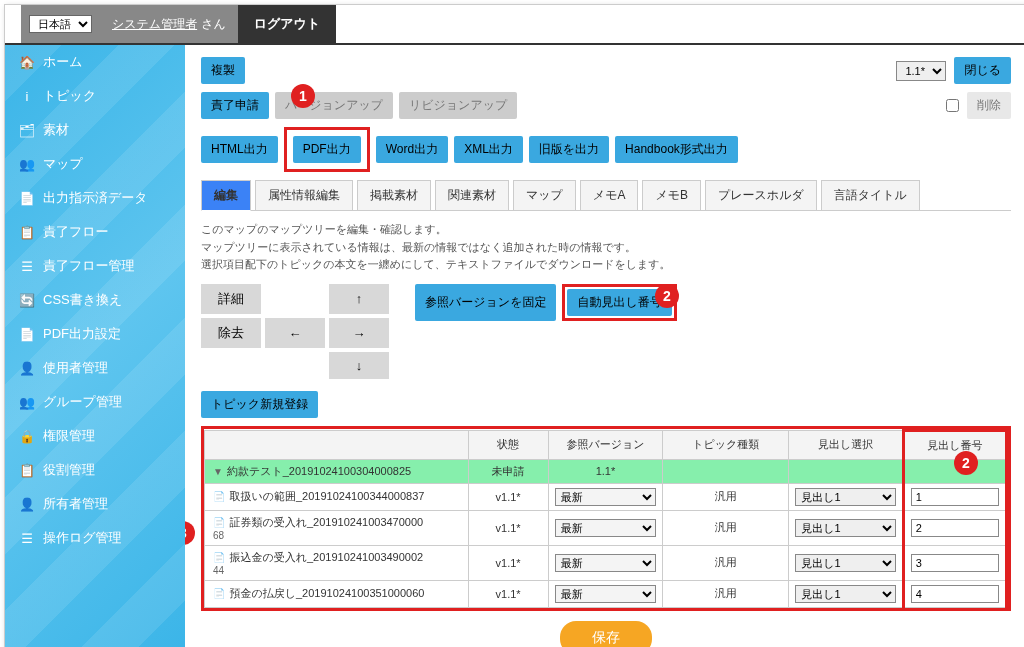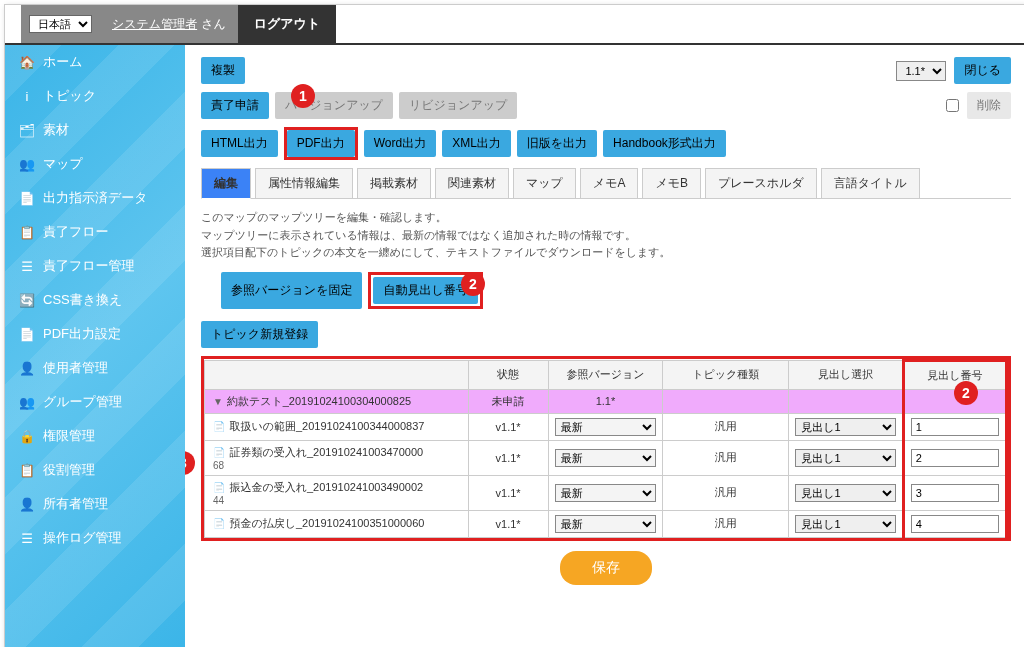--- a/index.html
+++ b/index.html
@@ -49,21 +49,21 @@
 .grid-right { grid-column: 3; grid-row: 2; }
 .grid-down { grid-column: 3; grid-row: 3; }
 
 
 .table-wrapper { border: 3px solid #e02020; position: relative; }
 .table-scroll { max-height: 200px; overflow-y: auto; }
 table { width: 100%; border-collapse: collapse; font-size: 11px; }
 th { background: #f4f4f4; border: 1px solid #ccc; padding: 6px 8px; text-align: center; font-weight: normal; }
 td { border: 1px solid #ccc; padding: 4px 6px; text-align: center; }
 td.name-cell { text-align: left; padding-left: 8px; }
-tr.selected td { background: #f0abfc; }
+tr.selected td { background: #86efac; }
 .row-icon { font-size: 10px; color: #666; margin-right: 4px; }
 .heading-select { width: 100%; border: 1px solid #888; font-size: 11px; padding: 1px; }
 .heading-number-input { width: 100%; border: 1px solid #888; font-size: 11px; padding: 2px 4px; text-align: left; }
 .col-number { border-left: 3px solid #e02020; border-right: 3px solid #e02020; }
 th.col-number { border-top: 3px solid #e02020; }
 .topic-select { width: 100%; border: 1px solid #888; font-size: 11px; padding: 1px; background: #f4f4f4; }
 
 
 .anno { position: absolute; width: 24px; height: 24px; background: #e02020; color: #fff; border-radius: 50%; display: flex; align-items: center; justify-content: center; font-weight: bold; font-size: 14px; z-index: 10; }
 .red-box { border: 3px solid #e02020; }
@@ -171,21 +171,21 @@
       <button class="btn-gray">リビジョンアップ</button>
       <div class="anno" style="left:90px;top:-8px;">1</div>
       <div class="top-right-controls">
         <input type="checkbox" style="">
         <span class="btn-gray" style="background:#e8e8e8;">削除</span>
       </div>
     </div>
 
     <div class="toolbar-row">
       <button class="btn-blue">HTML出力</button>
-      <span class="red-box" style="display:inline-block;padding:0;">
+      <span class="red-box" style="display:inline-block;padding:6px;">
         <button class="btn-blue">PDF出力</button>
       </span>
       <button class="btn-blue">Word出力</button>
       <button class="btn-blue">XML出力</button>
       <button class="btn-blue">旧版を出力</button>
       <button class="btn-blue">Handbook形式出力</button>
     </div>
 
     <div class="tabs">
       <div class="tab active">編集</div>
@@ -199,20 +199,28 @@
       <div class="tab">言語タイトル</div>
     </div>
 
     <div class="info-text">
       <div>このマップのマップツリーを編集・確認します。</div>
       <div>マップツリーに表示されている情報は、最新の情報ではなく追加された時の情報です。</div>
       <div>選択項目配下のトピックの本文を一纏めにして、テキストファイルでダウンロードをします。</div>
     </div>
 
     <div class="arrow-controls" style="position:relative;">
+      <div class="arrow-grid">
+        <button class="arrow-btn grid-detail">詳細</button>
+        <button class="arrow-btn grid-up">↑</button>
+        <button class="arrow-btn grid-remove">除去</button>
+        <button class="arrow-btn grid-left">←</button>
+        <button class="arrow-btn grid-right">→</button>
+        <button class="arrow-btn grid-down">↓</button>
+      </div>
       <div style="display:flex;gap:6px;margin-left:20px;position:relative;">
         <button class="btn-blue">参照バージョンを固定</button>
         <span class="red-box" style="display:inline-block;padding:2px;">
           <button class="btn-blue">自動見出し番号</button>
         </span>
         <div class="anno" style="left:240px;top:0;">2</div>
       </div>
     </div>
 
     <div class="toolbar-row">

